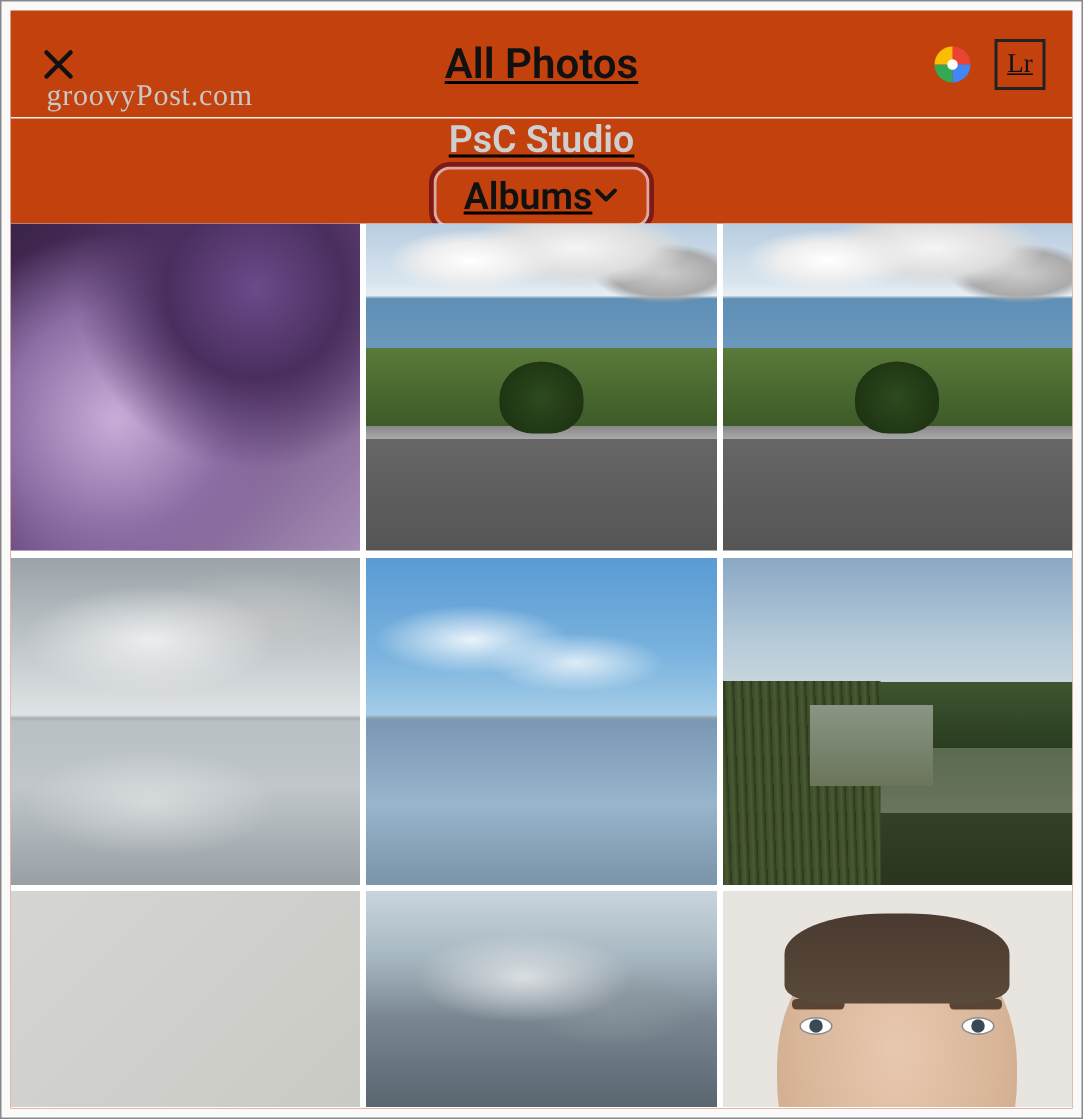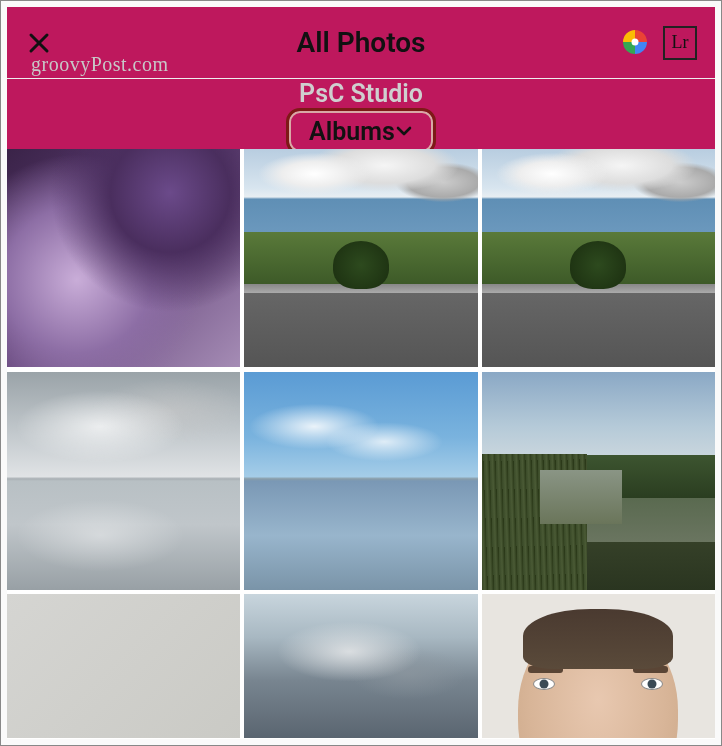--- a/index.html
+++ b/index.html
@@ -7,24 +7,25 @@
       width: 722px;
       height: 746px;
       font-family: -apple-system, BlinkMacSystemFont, "Segoe UI", Roboto, Helvetica, Arial, sans-serif;
       background: #fafafa;
       position: relative;
       border: 1px solid #888;
     }
     .inner {
       position: absolute;
       top: 6px; left: 6px; right: 6px; bottom: 6px;
-      background: #be185d;
+      background: #c2410c;
       overflow: hidden;
       display: flex;
       flex-direction: column;
+      text-decoration: underline;
     }
     .header {
       display: flex;
       align-items: center;
       justify-content: space-between;
       height: 72px;
       padding: 0 18px;
       border-bottom: 1px solid #eee;
       position: relative;
     }
@@ -43,21 +44,21 @@
     }
     .header-title {
       flex: 1;
       text-align: center;
       font-size: 28px;
       font-weight: 600;
       color: #111;
     }
     .header-right {
       display: flex;
-      align-items: flex-start;
+      align-items: center;
       gap: 12px;
       width: 120px;
       justify-content: flex-end;
     }
     .gphotos-icon { width: 32px; height: 32px; cursor: pointer; }
     .lr-icon {
       width: 34px; height: 34px;
       border: 2px solid #222;
       display: flex; align-items: center; justify-content: center;
       font-family: Georgia, serif;

